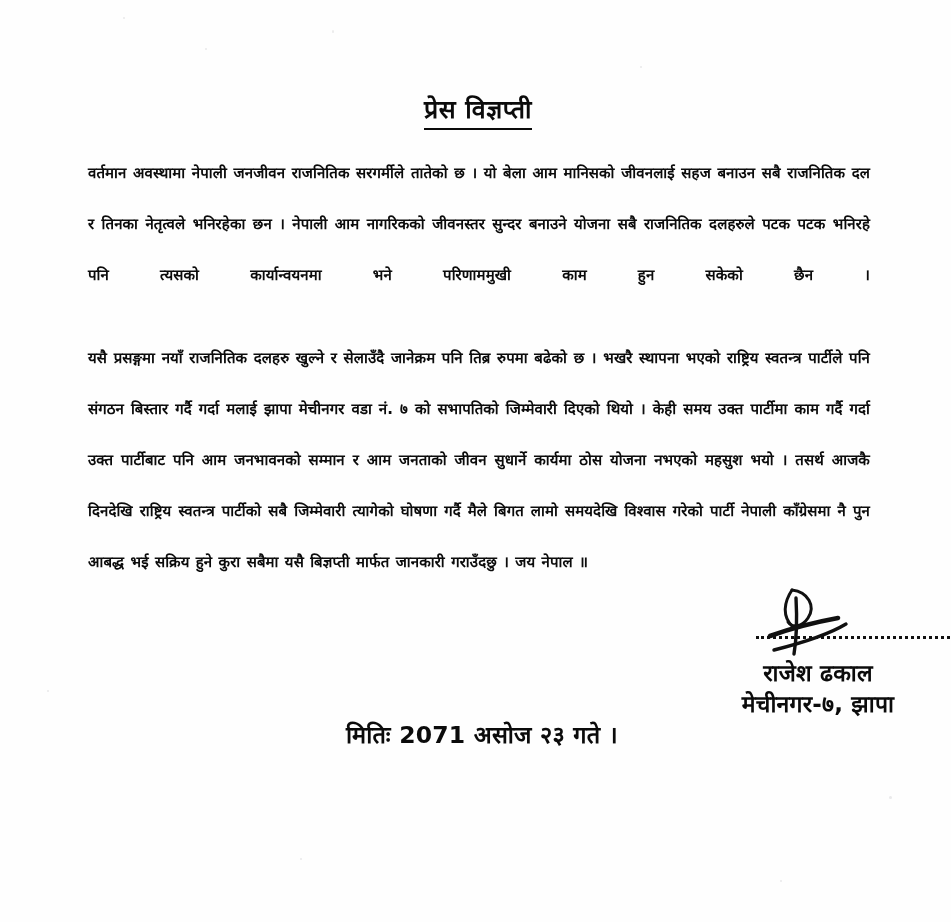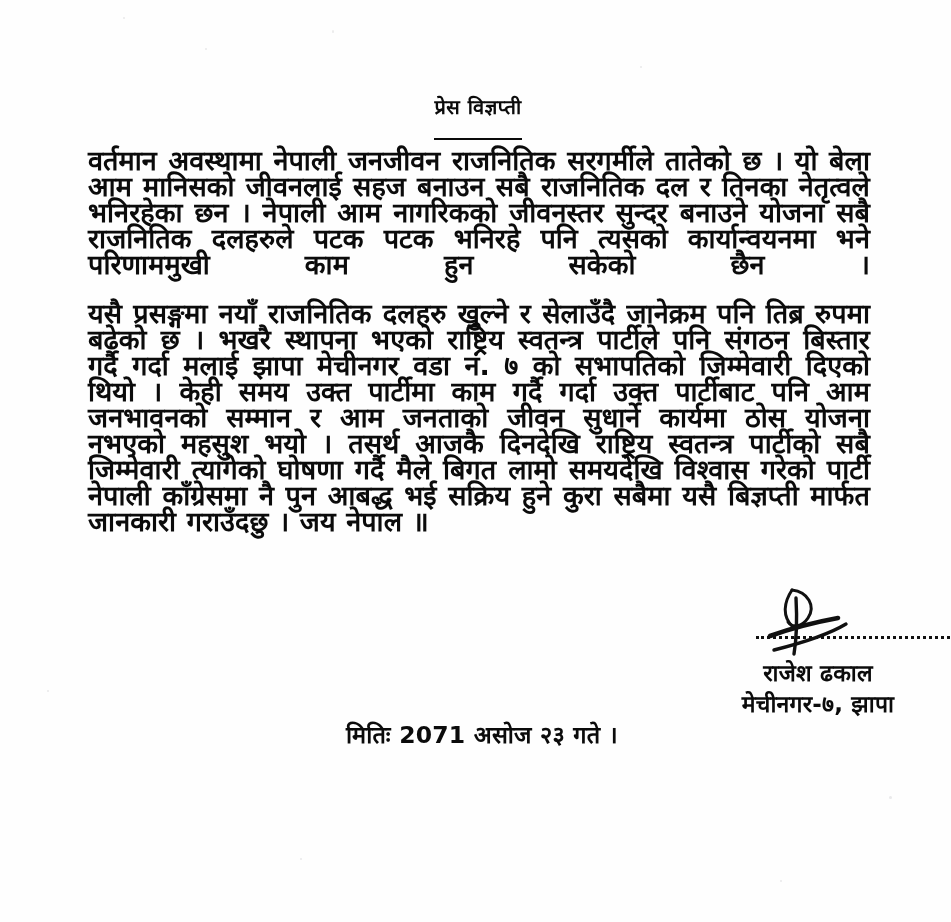--- a/index.html
+++ b/index.html
@@ -40,47 +40,47 @@
   
   .title-wrap {
     position: absolute;
     top: 96px;
     left: 0;
     width: 780px;
     text-align: center;
   }
   .title {
     display: inline-block;
-    font-size: 20px;
+    font-size: 25px;
     font-weight: 700;
     letter-spacing: .5px;
     line-height: 1.15;
     border-bottom: 2.5px solid #0b0b0b;
-    padding-bottom: 19px;
+    padding-bottom: 3px;
   }
 
   
   .body-block {
     position: absolute;
     top: 148px;
     left: 0;
     width: 782px;
   }
   p.para {
     margin: 0;
-    font-size: 27px;
-    line-height: 26px;
+    font-size: 15px;
+    line-height: 51px;
     text-align: justify;
     text-justify: inter-word;
     font-weight: 600;
     letter-spacing: .1px;
     word-spacing: 1px;
   }
   .para + .para {
-    margin-top: 23px;
+    margin-top: 32px;
   }
   
   p.justify-all {
     text-align-last: justify;
   }
   p.justify-last-left {
     text-align-last: left;
   }
 
   

